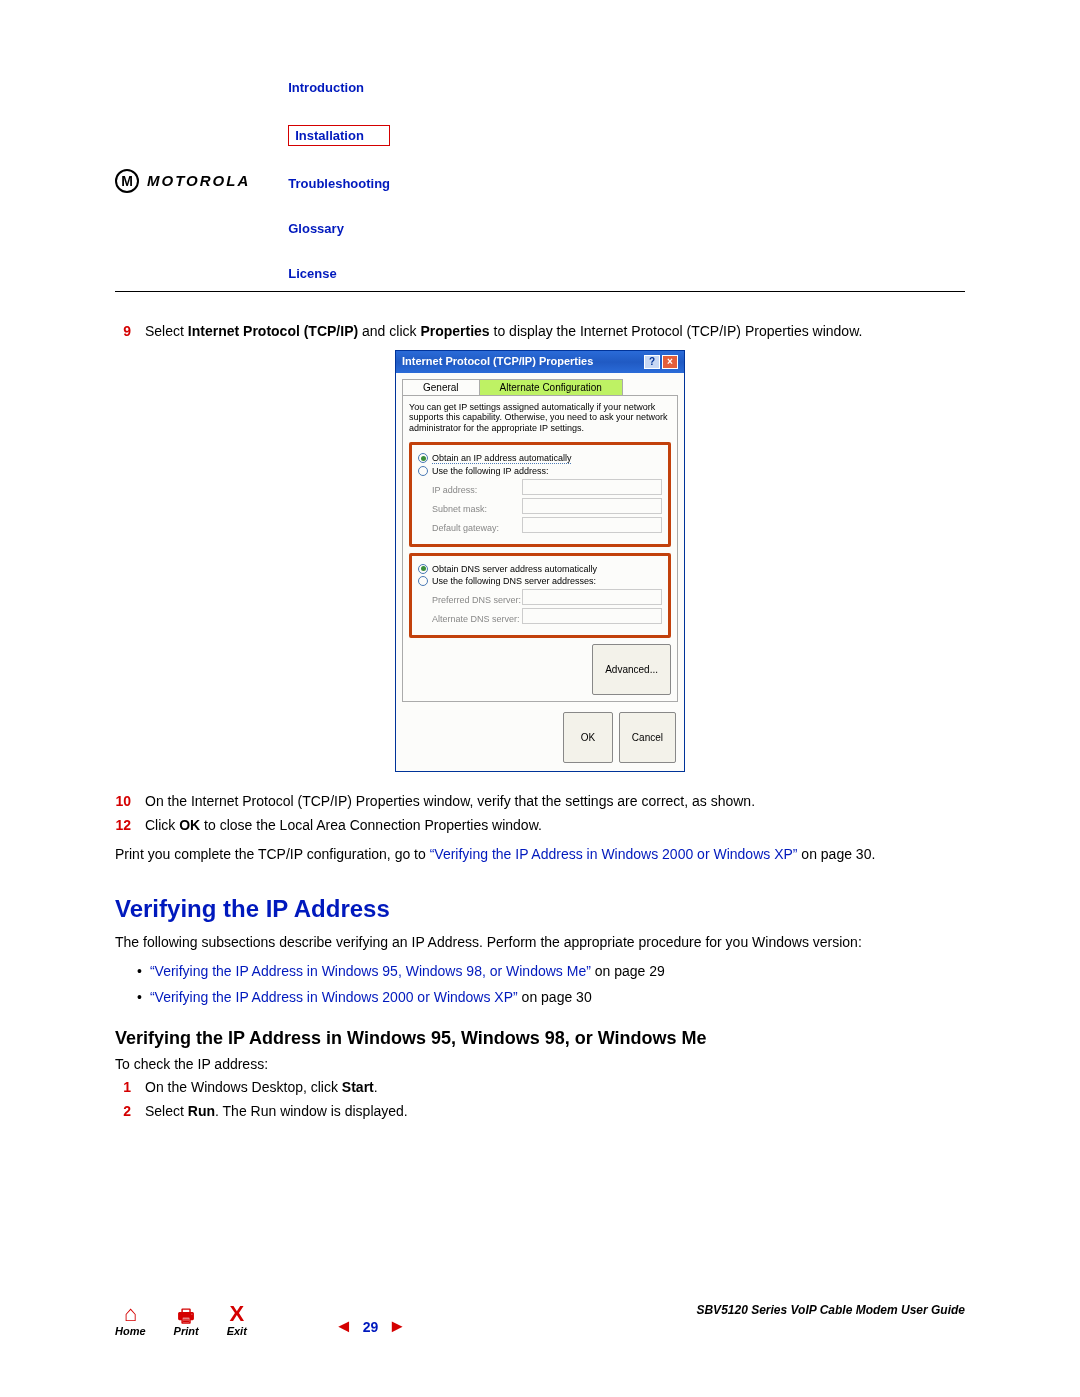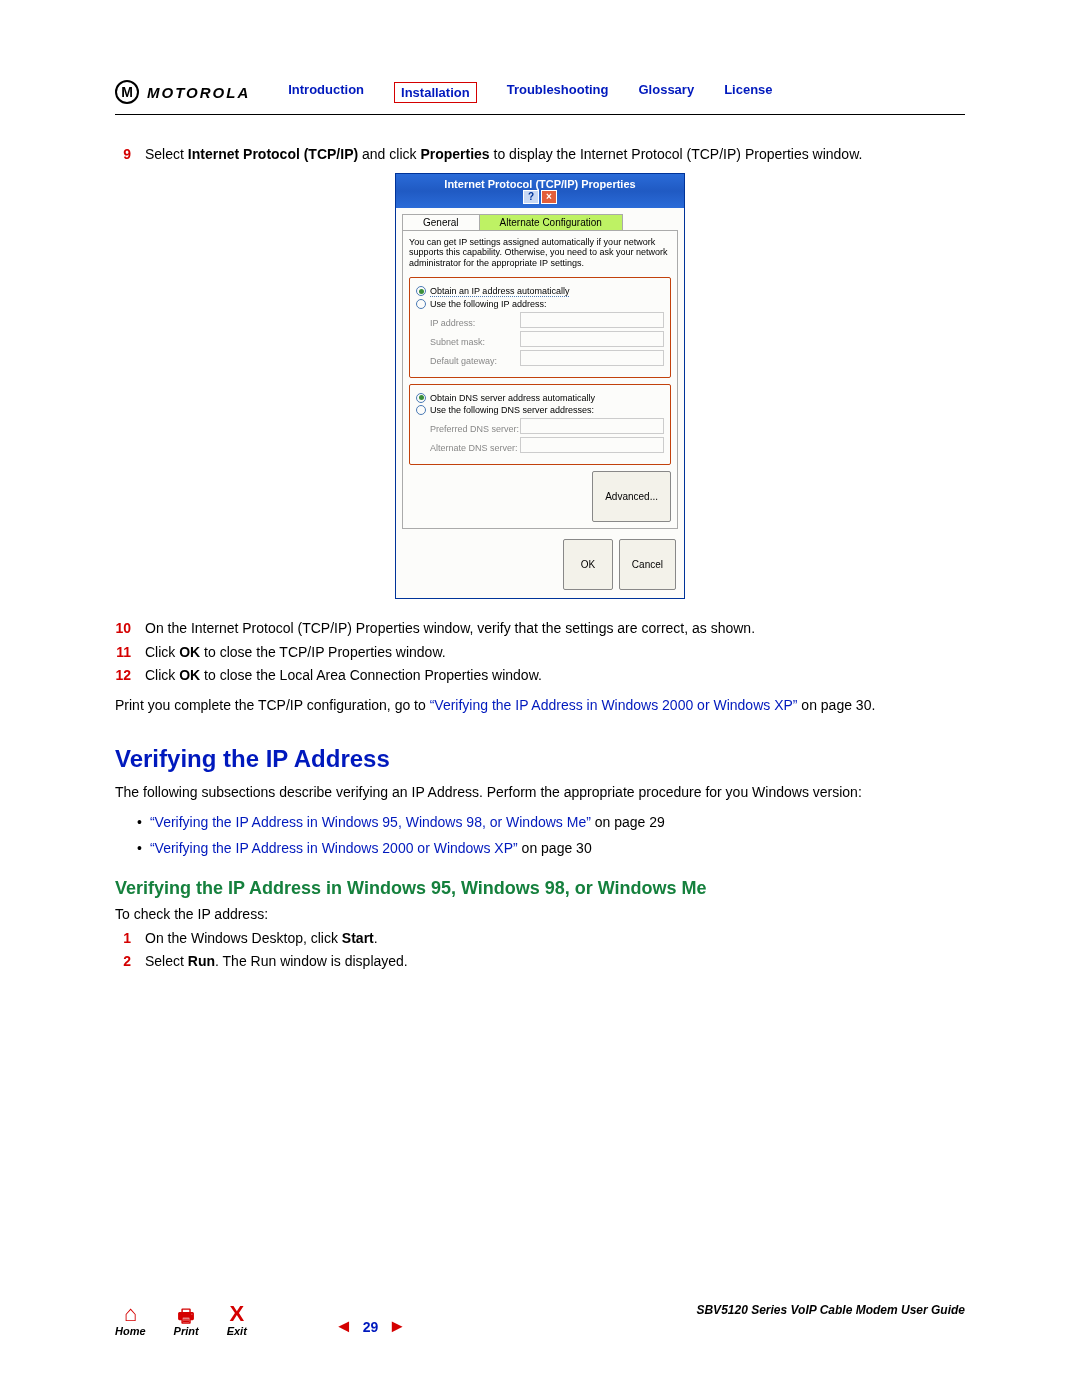--- a/index.html
+++ b/index.html
@@ -37,20 +37,21 @@
     font-size: 15px;
     margin-right: 30px;
     font-style: italic;
   }
   .nav {
     display: flex;
     gap: 30px;
     font-size: 13px;
     font-weight: bold;
     color: #0019bd;
+    flex-direction: column;
   }
   .nav-item { cursor: pointer; }
   .nav-active {
     border: 1px solid #d40000;
     padding: 2px 6px;
   }
   .step-row { display:flex; gap:14px; margin-bottom:4px; line-height:1.4; }
   .step-num { color:#d40000; font-weight:bold; min-width:16px; text-align:right; }
   .step-txt { flex:1; }
   .xp-dialog-wrap { text-align:center; margin:8px 0 20px 0; }
@@ -63,23 +64,22 @@
     font-size:10px;
     font-family:Tahoma,Arial,sans-serif;
   }
   .xp-title {
     background: linear-gradient(to bottom,#2a6bd8 0%,#205ac3 50%,#2a6bd8 100%);
     color:#fff;
     font-weight:bold;
     padding:4px 6px;
     display:flex;
     justify-content:space-between;
-    align-items:center;
+    align-items:flex-start;
     font-size:11px;
-    flex-direction:column;
   }
   .xp-title-btns { display:flex; gap:2px; }
   .xp-tb {
     width:16px;height:14px;
     background:#c8d8f4;
     border:1px solid #fff;
     display:flex;align-items:center;justify-content:center;
     font-size:10px;font-weight:bold;color:#003399;
   }
   .xp-tb.close { background:#e35e3a;color:#fff;}
@@ -93,21 +93,21 @@
     margin-right:-1px;
   }
   .xp-tab.inactive { background:#bef264; }
   .xp-panel {
     border:1px solid #aaa;
     padding:6px;
     background:#fcfcfa;
   }
   .xp-desc { font-size:9px; line-height:1.2; margin-bottom:8px;}
   .xp-group {
-    border:1px solid #c2410c;
+    border:3px solid #c2410c;
     border-radius:2px;
     padding:6px 6px 8px 6px;
     margin-bottom:6px;
     position:relative;
   }
   .xp-radio { display:flex;align-items:center;gap:4px;font-size:9px;margin:2px 0;}
   .rdio {
     width:10px;height:10px;border:1px solid #4a7ab5;border-radius:50%;
     display:inline-flex;align-items:center;justify-content:center;flex-shrink:0;
   }
@@ -129,21 +129,21 @@
   }
   .para { margin:10px 0; line-height:1.4;}
   .link { color:#0019bd;}
   .h2 {
     color:#0019bd;
     font-size:24px;
     font-weight:bold;
     margin:30px 0 10px 0;
   }
   .h3 {
-    color:#15803d;
+    color:#000000;
     font-size:18px;
     font-weight:bold;
     margin:20px 0 6px 0;
   }
   .bullet-row { display:flex;gap:8px;margin:6px 0 6px 22px;line-height:1.4;}
   .bullet-dot { color:#000;}
   .footer {
     position:absolute;
     bottom:60px;
     left:115px;
@@ -260,26 +260,20 @@
         </div>
       </div>
     </div>
   </div>
 
   <div class="step-row">
     <div class="step-num">10</div>
     <div class="step-txt">On the Internet Protocol (TCP/IP) Properties window, verify that the settings are correct, as shown.</div>
   </div>
   <div class="step-row">
-    <div class="step-num">11</div>
-    <div class="step-txt">
-      <span>Click </span><b>OK</b><span> to close the TCP/IP Properties window.</span>
-    </div>
-  </div>
-  <div class="step-row">
     <div class="step-num">12</div>
     <div class="step-txt">
       <span>Click </span><b>OK</b><span> to close the Local Area Connection Properties window.</span>
     </div>
   </div>
 
   <div class="para">
     <span>Print you complete the TCP/IP configuration, go to </span><span class="link">“Verifying the IP Address in Windows 2000 or Windows XP”</span><span> on page 30.</span>
   </div>
 

